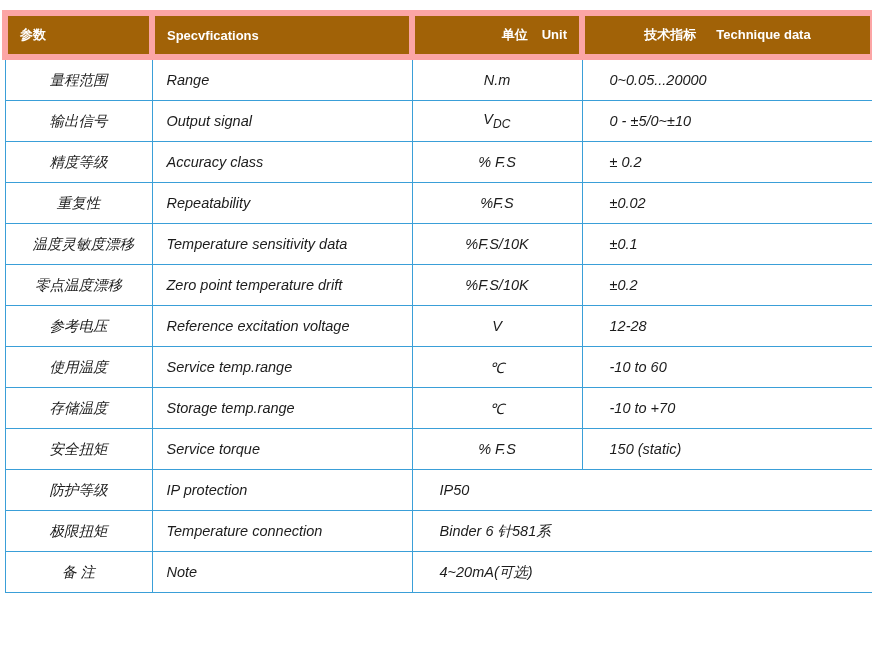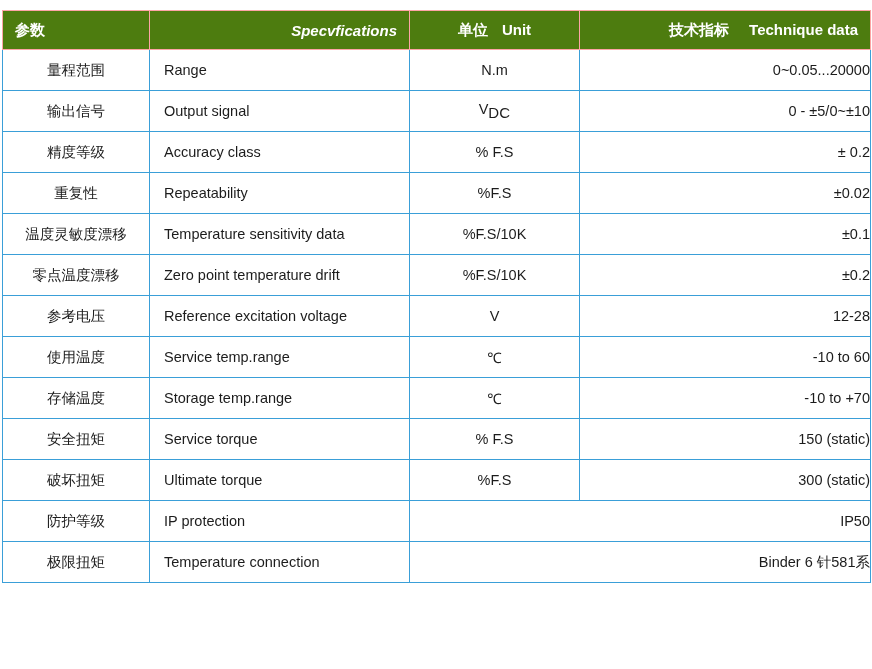--- a/index.html
+++ b/index.html
@@ -18,59 +18,60 @@
     margin: 10px 0 0 2px;
     border-collapse: collapse;
     table-layout: fixed;
   }
   .spec-table col.c-param { width: 147px; }
   .spec-table col.c-spec  { width: 260px; }
   .spec-table col.c-unit  { width: 170px; }
   .spec-table col.c-data  { width: 291px; }
 
   .spec-table th {
-    background: #4d7c0f;
+    background: #a16207;
     color: #ffffff;
     font-weight: bold;
-    font-size: 15px;
+    font-size: 13px;
     height: 38px;
-    border: 1px solid #fca5a5;
+    border: 6px solid #fca5a5;
     padding: 0 12px;
     white-space: nowrap;
   }
   .spec-table th.th-param { text-align: left; }
-  .spec-table th.th-spec  { text-align: right; font-style: italic; }
-  .spec-table th.th-unit  { text-align: center; }
-  .spec-table th.th-data  { text-align: right; }
+  .spec-table th.th-spec  { text-align: left; }
+  .spec-table th.th-unit  { text-align: right; }
+  .spec-table th.th-data  { text-align: center; }
   .th-unit .gap { display: inline-block; width: 14px; }
   .th-data .gap { display: inline-block; width: 20px; }
 
   .spec-table td {
     border: 1px solid #3a9fd8;
     height: 40px;
     font-size: 14.5px;
-    padding: 0 0;
+    padding: 0 27px;
     color: #1c1c1c;
+    font-style: italic;
   }
   td.cell-param {
     text-align: center;
     white-space: nowrap;
   }
   td.cell-spec {
     text-align: left;
     padding-left: 14px;
   }
   td.cell-unit {
     text-align: center;
   }
   td.cell-data {
-    text-align: right;
+    text-align: left;
   }
   .sub {
-    font-size: 15px;
+    font-size: 12px;
     vertical-align: sub;
     letter-spacing: 0.2px;
   }
 </style>
 </head>
 <body>
 
 <table class="spec-table">
   <colgroup>
     <col class="c-param">
@@ -141,29 +142,28 @@
         <td class="cell-unit">℃</td>
         <td class="cell-data">-10 to +70</td>
       </tr>
       <tr>
         <td class="cell-param">安全扭矩</td>
         <td class="cell-spec">Service torque</td>
         <td class="cell-unit">% F.S</td>
         <td class="cell-data">150 (static)</td>
       </tr>
       <tr>
-        <td class="cell-param">破坏扭矩</td>
-        <td class="cell-spec">Ultimate torque</td>
-        <td class="cell-unit">%F.S</td>
-        <td class="cell-data">300 (static)</td>
-      </tr>
-      <tr>
         <td class="cell-param">防护等级</td>
         <td class="cell-spec">IP protection</td>
         <td class="cell-data" colspan="2">IP50</td>
       </tr>
       <tr>
         <td class="cell-param">极限扭矩</td>
         <td class="cell-spec">Temperature connection</td>
         <td class="cell-data" colspan="2">Binder 6 针581系</td>
       </tr>
+      <tr>
+        <td class="cell-param">备    注</td>
+        <td class="cell-spec">Note</td>
+        <td class="cell-data" colspan="2">4~20mA(可选)</td>
+      </tr>
     </tbody>
 </table>
 
 </body></html>

